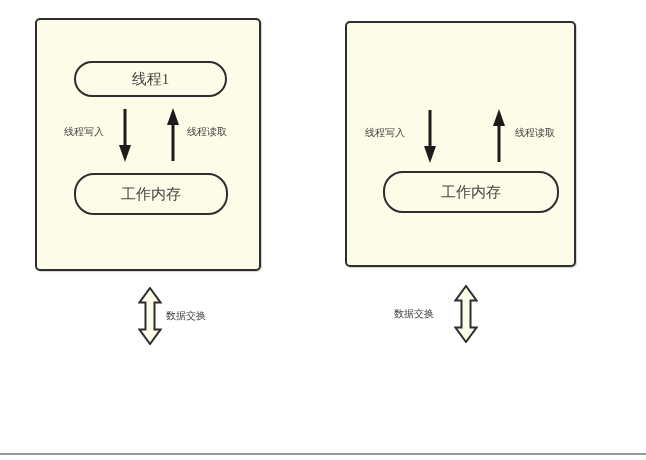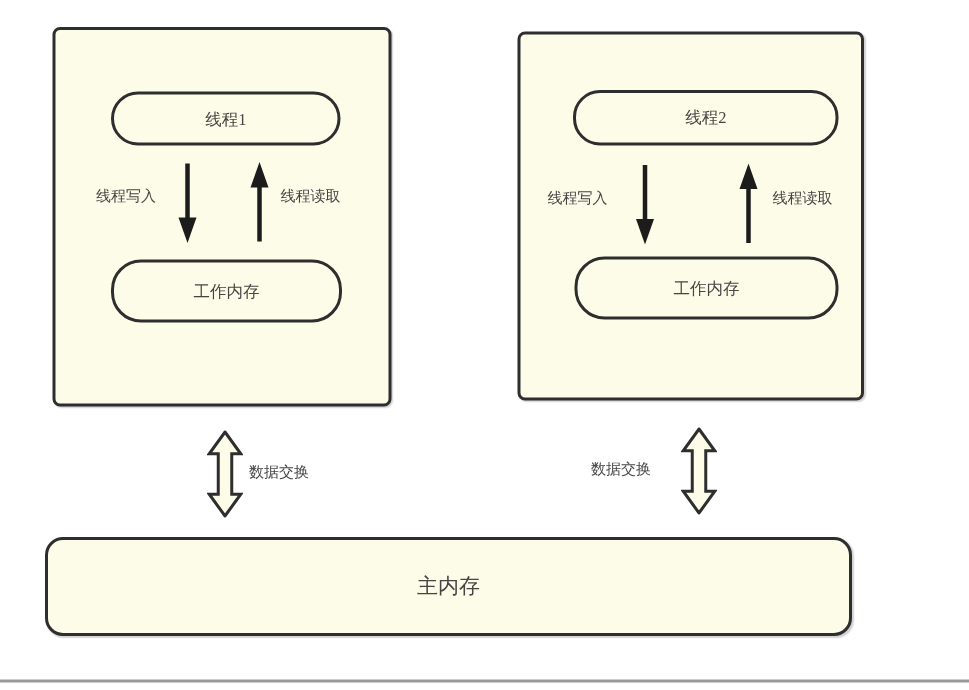--- a/index.html
+++ b/index.html
@@ -27,21 +27,21 @@
     box-shadow:1px 1px 1px rgba(0,0,0,0.18);
     box-sizing:border-box;
   }
   .pill{
     position:absolute;
     background:var(--box-fill);
     border:2px solid var(--box-border);
     border-radius:18px;
     box-sizing:border-box;
     display:flex;align-items:center;justify-content:center;
-    font-size:11px;
+    font-size:15px;
   }
   .lbl{
     position:absolute;
     font-size:10px;
     white-space:nowrap;
     line-height:17px;
   }
   .mainmem{
     position:absolute;
     left:30px;top:358px;width:538px;height:66px;
@@ -86,23 +86,20 @@
     </span>
 
     <span class="lbl" style="left:150px;top:103px;">线程读取</span>
 
     <div class="pill" style="left:37px;top:153px;width:154px;height:42px;border-radius:20px;">
       <span>工作内存</span>
     </div>
   </div>
 
   <div class="panel" style="left:345px;top:21px;width:231px;height:246px;">
-    <div class="pill" style="left:35px;top:37px;width:177px;height:37px;">
-      <span>线程2</span>
-    </div>
 
     <span class="lbl" style="left:18px;top:101px;">线程写入</span>
 
     <span class="abs" style="left:75px;top:86px;">
       <svg width="16" height="54" viewBox="0 0 16 54">
         <line x1="8" y1="1" x2="8" y2="38" stroke="var(--arrow)" stroke-width="3"></line>
         <polygon points="8,54 2,37 14,37" fill="var(--arrow)"></polygon>
       </svg>
     </span>
 
@@ -127,19 +124,16 @@
   </span>
   <span class="lbl" style="left:166px;top:307px;">数据交换</span>
 
   <span class="abs" style="left:454px;top:285px;">
     <svg width="24" height="58" viewBox="0 0 24 58">
       <polygon points="12,1 22.5,15.5 16.5,15.5 16.5,42.5 22.5,42.5 12,57 1.5,42.5 7.5,42.5 7.5,15.5 1.5,15.5" fill="var(--box-fill)" stroke="var(--box-border)" stroke-width="2"></polygon>
     </svg>
   </span>
   <span class="lbl" style="left:394px;top:305px;">数据交换</span>
 
-  <div class="mainmem">
-    <span>主内存</span>
-  </div>
 
   <div class="divider"></div>
 
 </div>
 
 </body></html>

